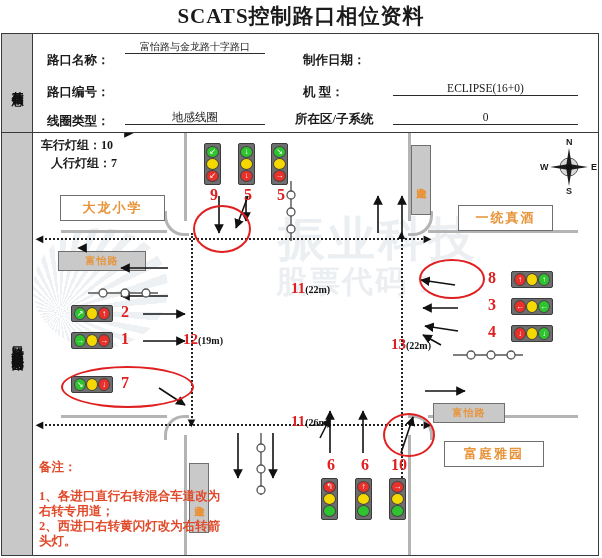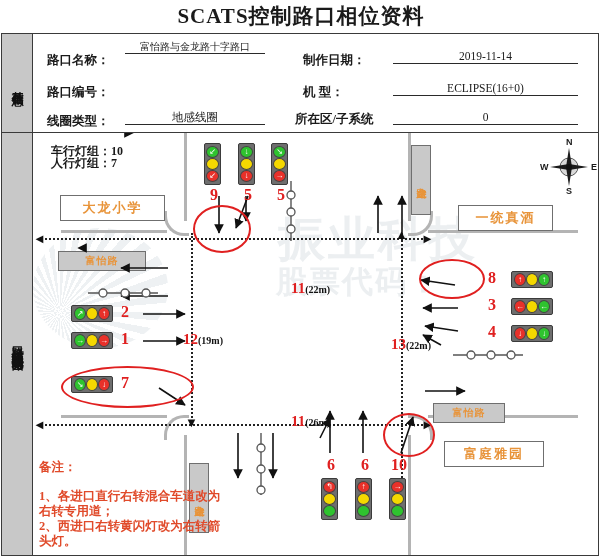--- a/index.html
+++ b/index.html
@@ -135,39 +135,38 @@
   <div class="hline" style="left:1px;top:132px;width:598px;"></div>
   <div class="vline" style="left:32px;top:33px;height:523px;"></div>
 
   <div class="sidebar" id="sb-basic">基础信息</div>
   <div class="sidebar" id="sb-layout">路口信号灯组及检测线圈分布图</div>
 
   <div class="info">
     <div class="f-label" style="left:14px;top:18px;">路口名称：</div>
     <div class="f-val two" style="left:92px;top:8px;width:140px;">富怡路与金龙路十字路口</div>
     <div class="f-label" style="left:270px;top:18px;">制作日期：</div>
-    <div class="f-val" style="left:360px;top:16px;width:185px;">2019-11-14</div>
 
     <div class="f-label" style="left:14px;top:50px;">路口编号：</div>
     <div class="f-label" style="left:270px;top:50px;">机    型：</div>
     <div class="f-val" style="left:360px;top:48px;width:185px;">ECLIPSE(16+0)</div>
 
     <div class="f-label" style="left:14px;top:79px;">线圈类型：</div>
     <div class="f-val" style="left:92px;top:77px;width:140px;">地感线圈</div>
     <div class="f-label" style="left:262px;top:77px;">所在区/子系统</div>
     <div class="f-val" style="left:360px;top:77px;width:185px;">0</div>
   </div>
 
   <div class="canvas">
 
     <div class="wm" id="wm-fan"></div>
     <div class="wm" id="wm1">振业科技</div>
     <div class="wm" id="wm2">股票代码：</div>
 
-    <div class="cnt" style="left:18px;top:4px;margin-top:6px;">车行灯组：10</div>
+    <div class="cnt" style="left:8px;top:4px;">车行灯组：10</div>
     <div class="cnt" style="left:18px;top:22px;">人行灯组：7</div>
 
     <div class="compass">
       <svg width="62" height="58">
         <circle cx="31" cy="29" r="9" fill="#d9d9d9" stroke="#555" stroke-width="1"></circle>
         <polygon points="31,10 34,29 31,31 28,29" fill="#1a1a1a"></polygon>
         <polygon points="31,48 34,29 31,27 28,29" fill="#1a1a1a"></polygon>
         <polygon points="12,29 31,32 33,29 31,26" fill="#1a1a1a"></polygon>
         <polygon points="50,29 31,32 29,29 31,26" fill="#1a1a1a"></polygon>
         <circle cx="31" cy="29" r="3" fill="#111"></circle>

